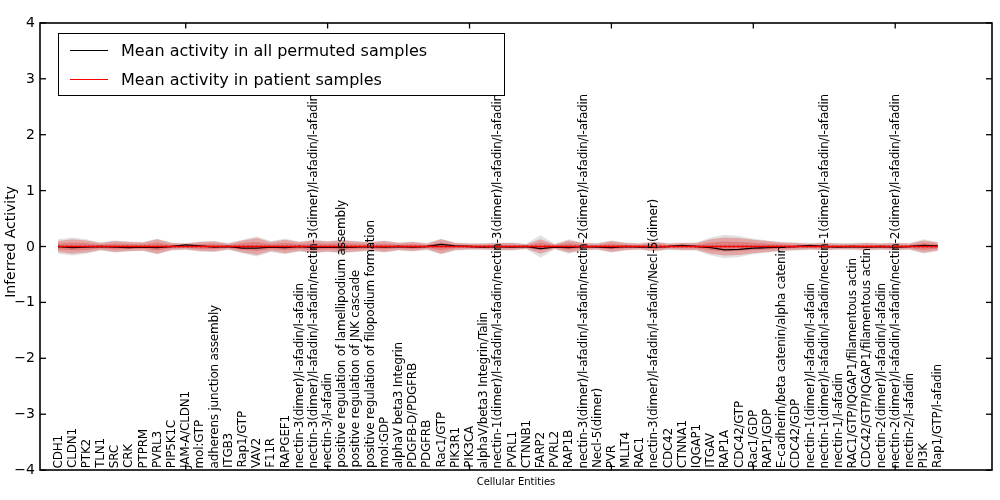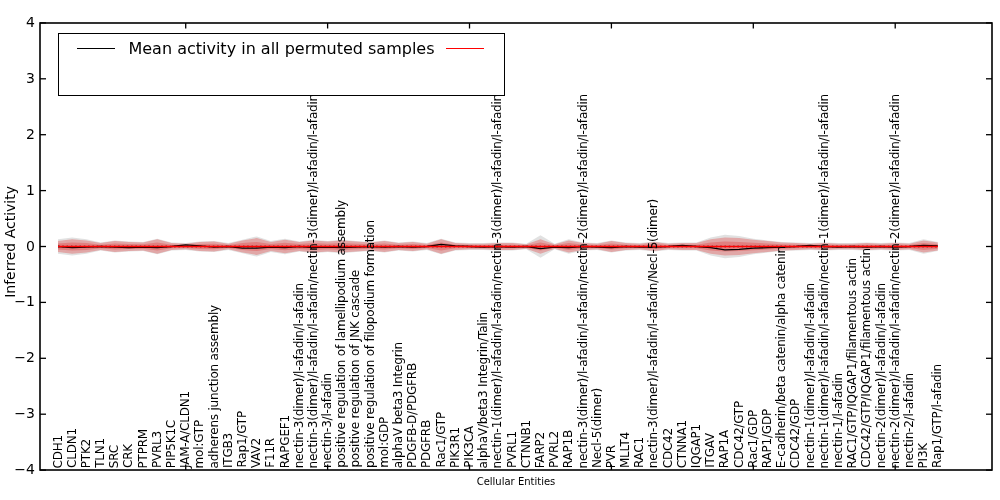--- a/index.html
+++ b/index.html
@@ -26,21 +26,21 @@
     font-size:14px;z-index:2;
   }
   .xtick-entity{
     position:absolute;writing-mode:vertical-rl;transform:rotate(180deg);
     font-size:12px;line-height:14px;white-space:nowrap;z-index:3;
     letter-spacing:-0.2px;
   }
   .legend{
     position:absolute;left:58px;top:33px;width:447px;height:63px;
     background:#ffffff;border:1.4px solid #000;z-index:5;
-    box-sizing:border-box;display:flex;flex-direction:row;justify-content:center;
+    box-sizing:border-box;display:flex;flex-direction:column;justify-content:center;
   }
   .legend-row{display:flex;align-items:center;height:29px;padding-left:11px;}
   .legend-sample{width:38px;height:0;margin-right:13px;flex:0 0 38px;}
   .legend-sample.black{border-top:1.5px solid #000;}
   .legend-sample.red{border-top:1.9px solid #ff0000;}
   .legend-label{font-size:16px;white-space:nowrap;}
 </style>
 </head>
 <body>
 
@@ -88,20 +88,21 @@
   <div class="xlabel">Cellular Entities</div>
   <div class="ylabel">Inferred Activity</div>
 
   <div class="legend">
     <div class="legend-row">
       <span class="legend-sample black"></span>
       <span class="legend-label">Mean activity in all permuted samples</span>
     </div>
     <div class="legend-row">
       <span class="legend-sample red"></span>
+      <span class="legend-label">Mean activity in patient samples</span>
     </div>
   </div>
 
   <div id="ytick-labels">
       <div class="ytick" style="top: 13.9px;">4</div>
       <div class="ytick" style="top: 69.8px;">3</div>
       <div class="ytick" style="top: 125.7px;">2</div>
       <div class="ytick" style="top: 181.6px;">1</div>
       <div class="ytick" style="top: 237.5px;">0</div>
       <div class="ytick" style="top: 293.4px;">−1</div>

